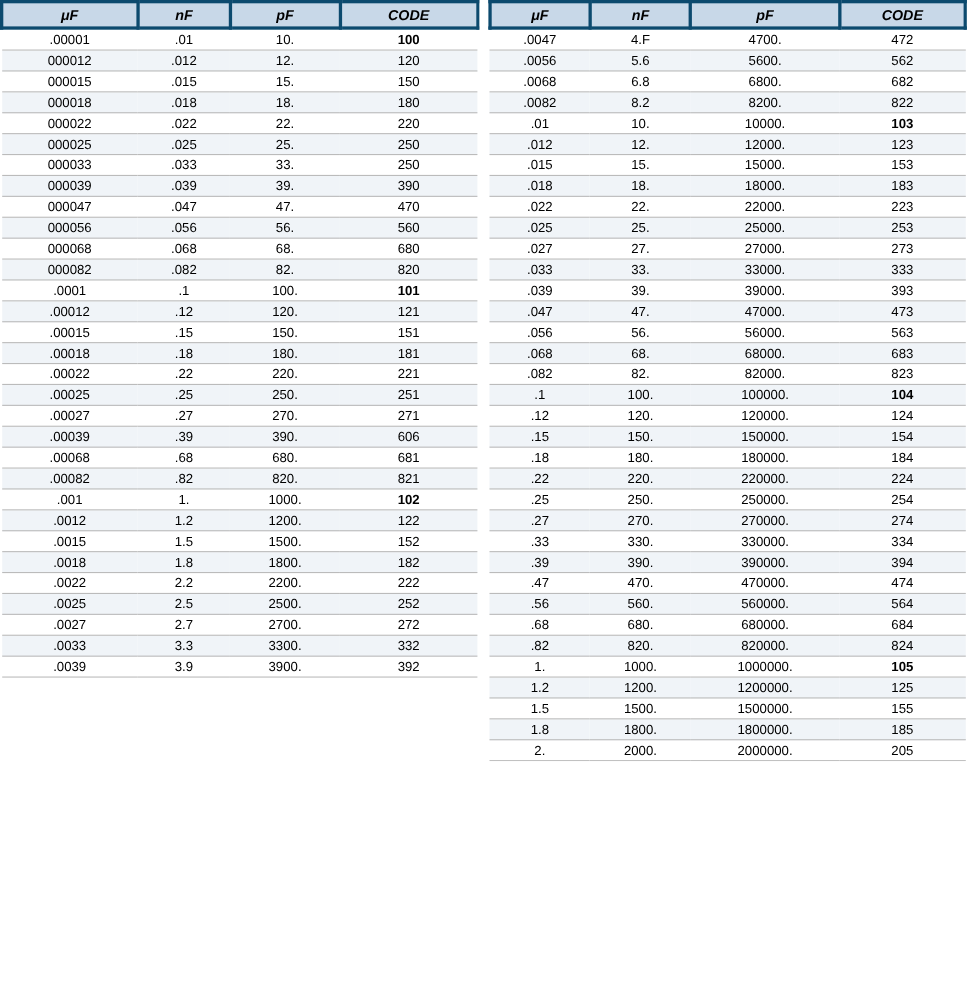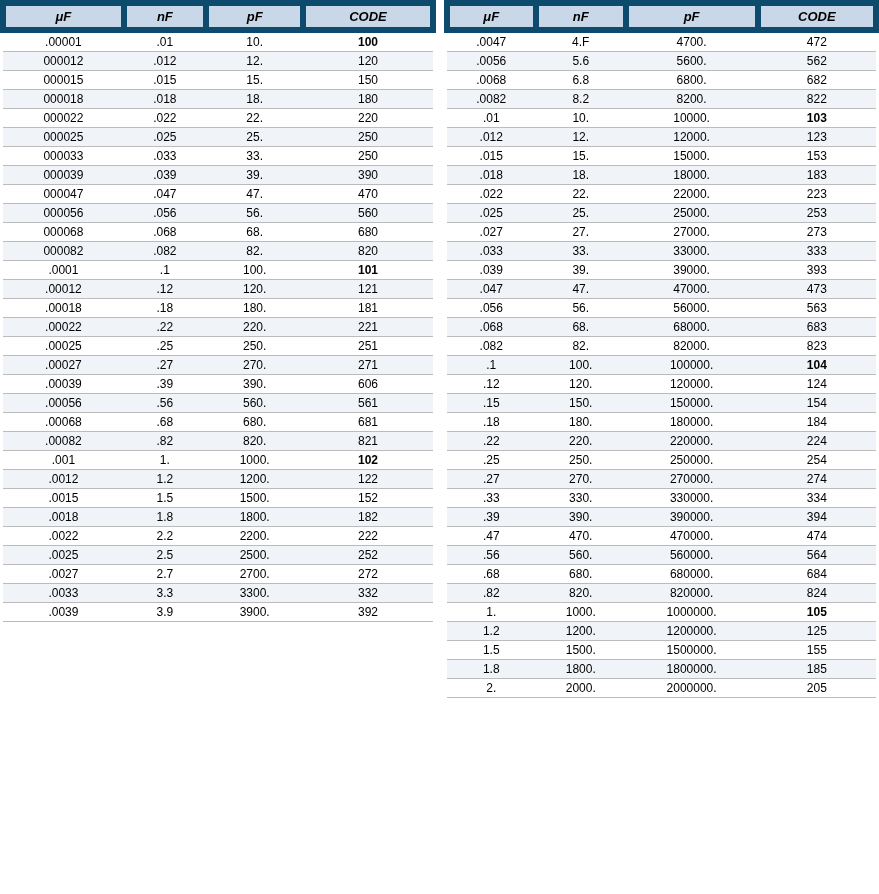--- a/index.html
+++ b/index.html
@@ -24,21 +24,21 @@
     }
     table {
       border-collapse: collapse;
       width: 100%;
     }
     th {
       background: #c8d8e8;
       font-style: italic;
       font-weight: bold;
       text-align: center;
-      border: 6px solid #0c4a6e;
+      border: 3px solid #0c4a6e;
       padding: 3px 6px;
       font-size: 13px;
     }
     td {
       border-top: 1px solid #bbb;
       border-bottom: 1px solid #bbb;
       border-left: none;
       border-right: none;
       text-align: center;
       padding: 2px 6px;
@@ -153,20 +153,26 @@
             <td>100.</td>
             <td>101</td>
           </tr>
           <tr>
             <td>.00012</td>
             <td>.12</td>
             <td>120.</td>
             <td>121</td>
           </tr>
           <tr>
+            <td>.00015</td>
+            <td>.15</td>
+            <td>150.</td>
+            <td>151</td>
+          </tr>
+          <tr>
             <td>.00018</td>
             <td>.18</td>
             <td>180.</td>
             <td>181</td>
           </tr>
           <tr>
             <td>.00022</td>
             <td>.22</td>
             <td>220.</td>
             <td>221</td>
@@ -181,26 +187,20 @@
             <td>.00027</td>
             <td>.27</td>
             <td>270.</td>
             <td>271</td>
           </tr>
           <tr>
             <td>.00039</td>
             <td>.39</td>
             <td>390.</td>
             <td>606</td>
-          </tr>
-          <tr>
-            <td>.00056</td>
-            <td>.56</td>
-            <td>560.</td>
-            <td>561</td>
           </tr>
           <tr>
             <td>.00068</td>
             <td>.68</td>
             <td>680.</td>
             <td>681</td>
           </tr>
           <tr>
             <td>.00082</td>
             <td>.82</td>

